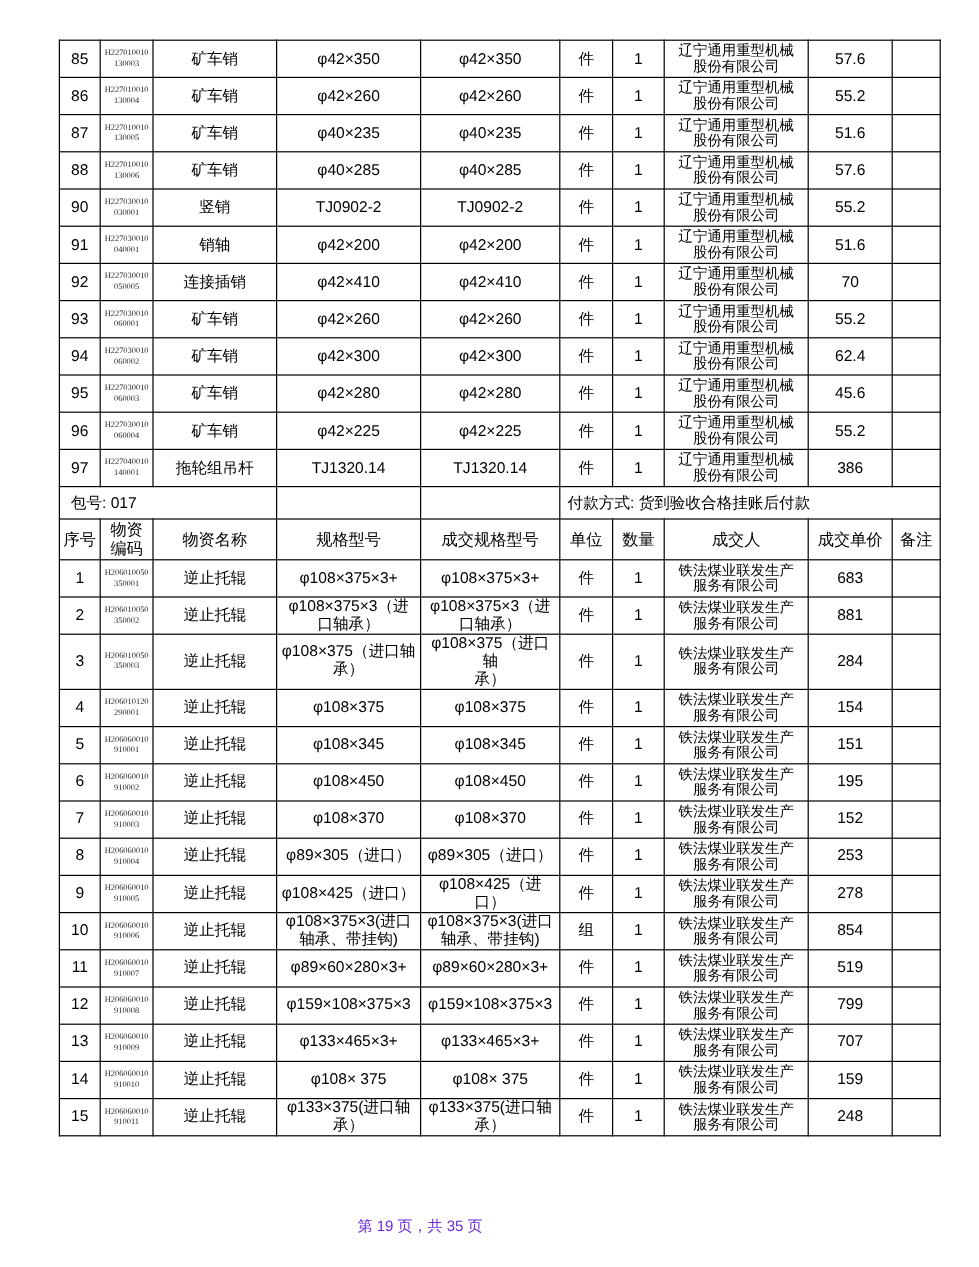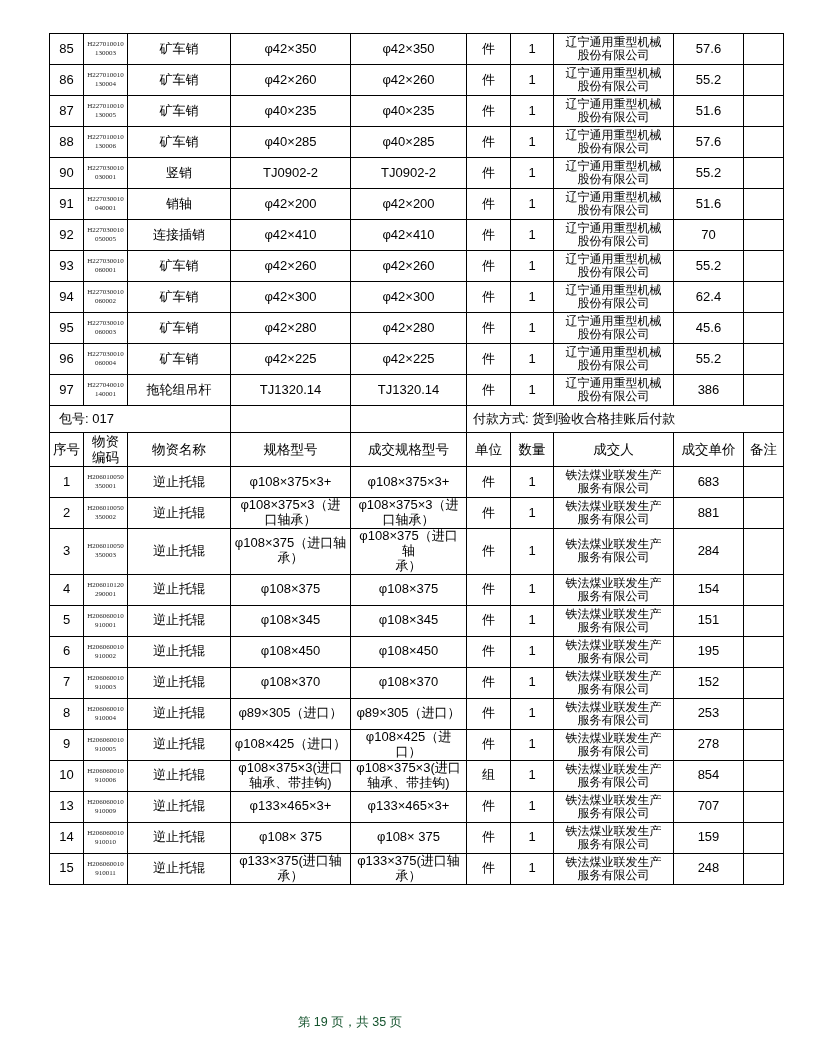--- a/index.html
+++ b/index.html
@@ -22,21 +22,21 @@
   tr.t2 td{height:30px;}
   td.code{font-size:7px;line-height:9px;font-family:"Liberation Serif","DejaVu Serif",serif;color:#222;padding:0 1px;}
   td.seller{font-size:12px;line-height:13px;}
   tr.head th{height:33px;font-size:13.5px;}
   th.code-head{font-size:7.5px;}
   tr.pkg td{height:26px;}
   td.pkg-left{text-align:left;padding-left:9px;}
   td.pkg-right{text-align:left;padding-left:6px;}
   .footer{
     position:absolute;top:1014px;left:0;width:700px;
-    text-align:center;font-size:12.5px;color:#14532d;
+    text-align:center;font-size:12.5px;color:#6d28d9;
   }
 </style>
 </head>
 <body>
 
 <div class="page">
   <table class="price-table">
     <colgroup>
       <col style="width:34px">
         <col style="width:44px">
@@ -376,20 +376,48 @@
           <td>φ108×375×3(进口
 轴承、带挂钩)</td>
           <td>组</td>
           <td>1</td>
           <td class="seller">铁法煤业联发生产
 服务有限公司</td>
           <td>854</td>
           <td></td>
         </tr>
         <tr class="t2">
+          <td>11</td>
+          <td class="code">H206060010
+910007</td>
+          <td>逆止托辊</td>
+          <td>φ89×60×280×3+</td>
+          <td>φ89×60×280×3+</td>
+          <td>件</td>
+          <td>1</td>
+          <td class="seller">铁法煤业联发生产
+服务有限公司</td>
+          <td>519</td>
+          <td></td>
+        </tr>
+        <tr class="t2">
+          <td>12</td>
+          <td class="code">H206060010
+910008</td>
+          <td>逆止托辊</td>
+          <td>φ159×108×375×3</td>
+          <td>φ159×108×375×3</td>
+          <td>件</td>
+          <td>1</td>
+          <td class="seller">铁法煤业联发生产
+服务有限公司</td>
+          <td>799</td>
+          <td></td>
+        </tr>
+        <tr class="t2">
           <td>13</td>
           <td class="code">H206060010
 910009</td>
           <td>逆止托辊</td>
           <td>φ133×465×3+</td>
           <td>φ133×465×3+</td>
           <td>件</td>
           <td>1</td>
           <td class="seller">铁法煤业联发生产
 服务有限公司</td>

